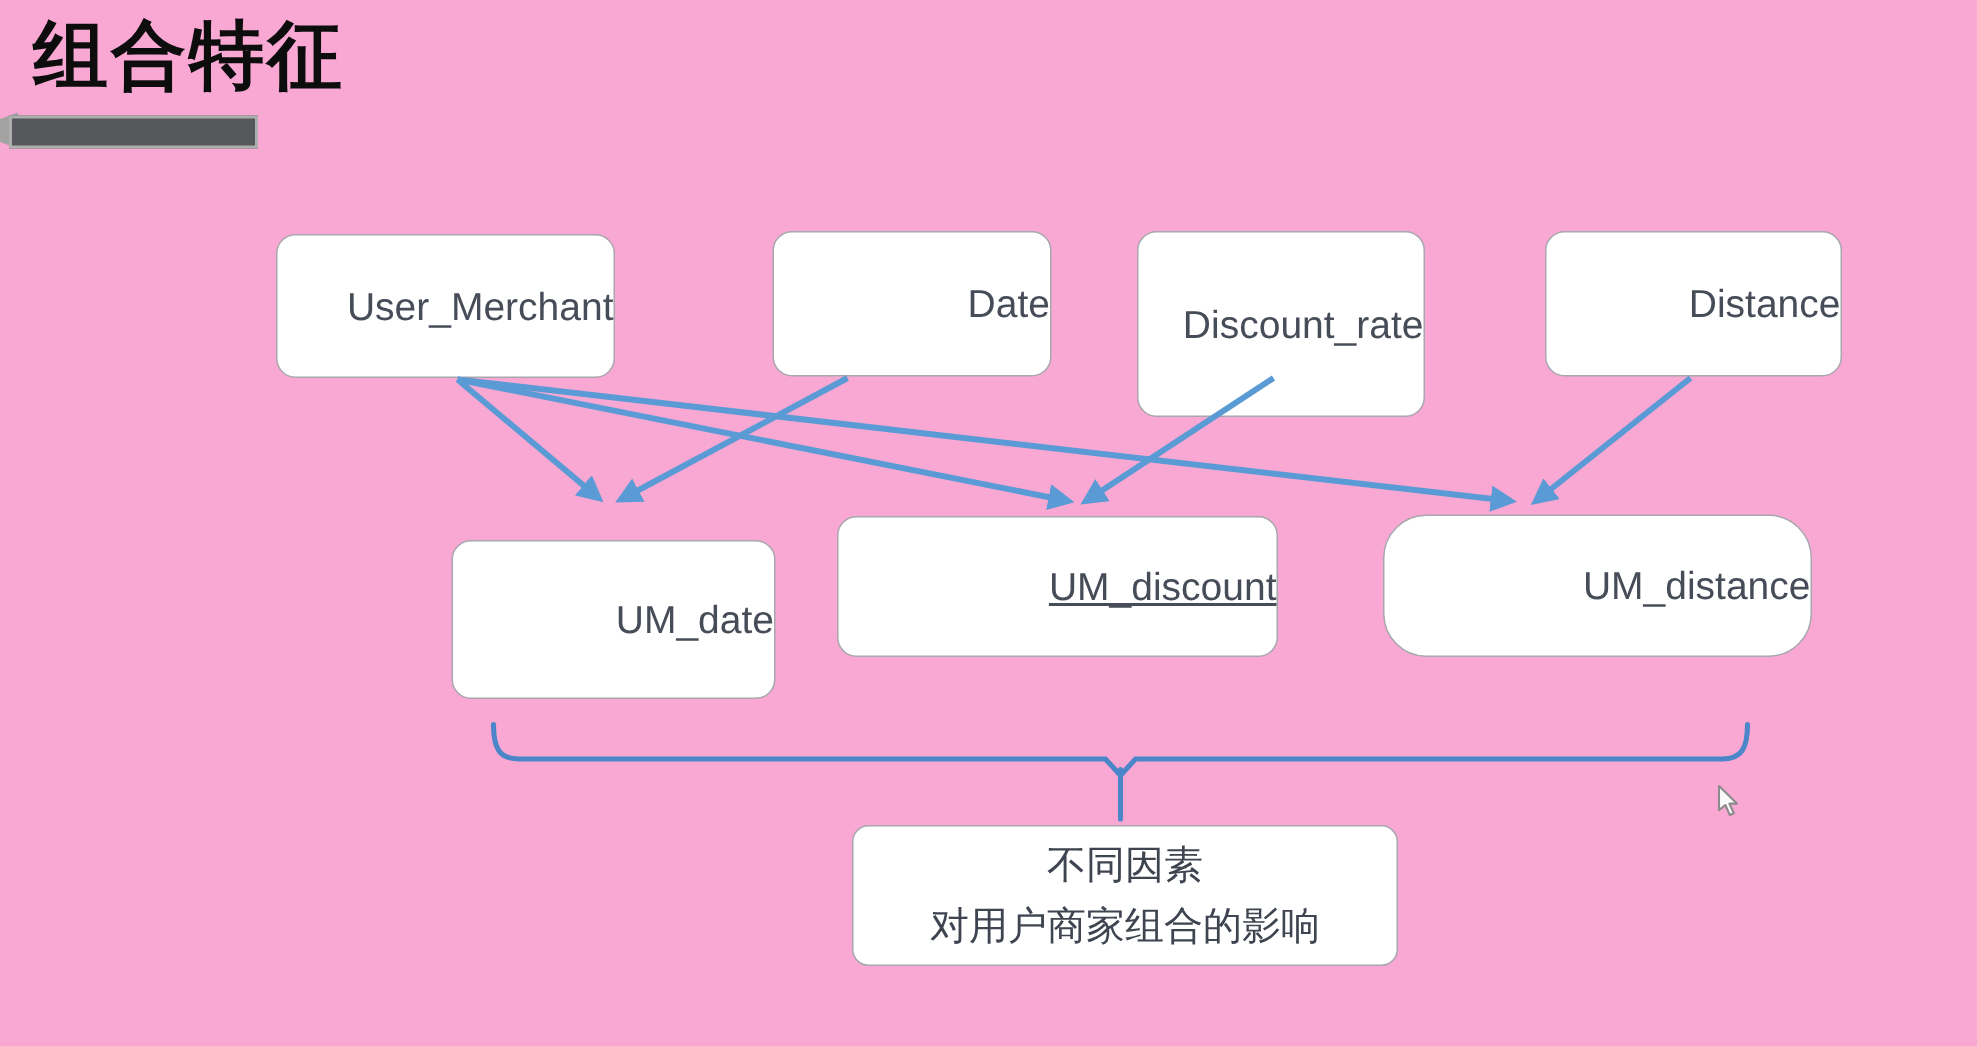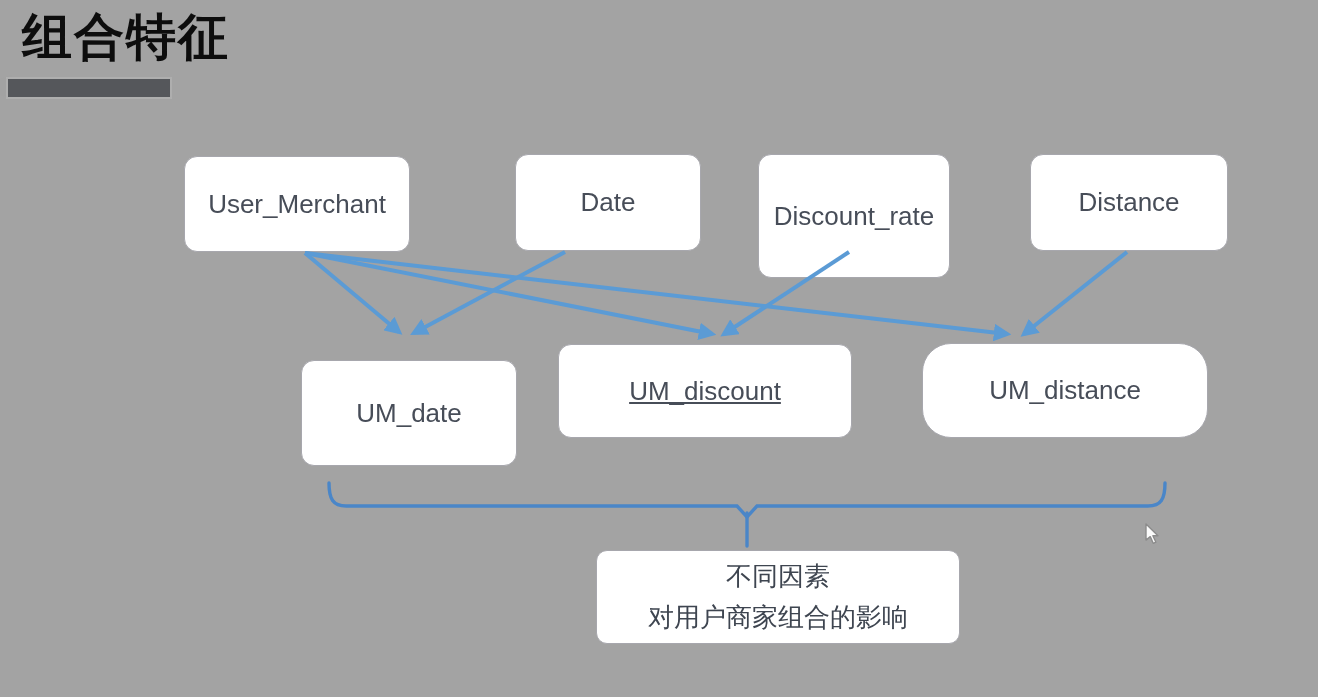--- a/index.html
+++ b/index.html
@@ -1,20 +1,20 @@
 <!DOCTYPE html>
 <html><head>
 <meta charset="utf-8">
 <style>
   html, body { margin: 0; padding: 0; background: #ffffff; }
   #stage {
     position: relative;
     width: 1318px;
     height: 697px;
-    background: #a3a3a3;
+    background: #f9a8d4;
     overflow: hidden;
     font-family: "Liberation Sans", "DejaVu Sans", sans-serif;
   }
   #page-title {
     position: absolute;
     left: 22px;
     top: 4px;
     font-size: 50px;
     font-weight: 600;
     color: #0d0d0d;
@@ -39,21 +39,21 @@
     background: #a2a2a2;
     clip-path: polygon(0 18%, 100% 0, 100% 100%, 0 82%);
   }
   .node {
     position: absolute;
     background: #ffffff;
     border: 1.6px solid #a7a7ad;
     border-radius: 13px;
     display: flex;
     align-items: center;
-    justify-content: center;
+    justify-content: flex-end;
     font-size: 26px;
     color: #474d58;
     box-sizing: border-box;
     white-space: nowrap;
   }
   .n-user-merchant { left: 184px; top: 156px; width: 226px; height: 96px; }
   .n-date          { left: 472px; top: 154px; width: 186px; height: 97px; margin-left: 43px; }
   .n-discount-rate { left: 758px; top: 154px; width: 192px; height: 124px; }
   .n-distance      { left: 1030px; top: 154px; width: 198px; height: 97px; }
   .n-um-date       { left: 301px; top: 360px; width: 216px; height: 106px; }
@@ -70,21 +70,20 @@
     border-radius: 11px;
     box-sizing: border-box;
     display: flex;
     flex-direction: column;
     align-items: center;
     justify-content: center;
     gap: 6px;
     font-size: 26px;
     color: #3e4550;
     text-align: center;
-    margin-left: 28px;
   }
   #overlay {
     position: absolute;
     left: 0;
     top: 0;
     width: 1318px;
     height: 697px;
   }
 </style>
 </head>

